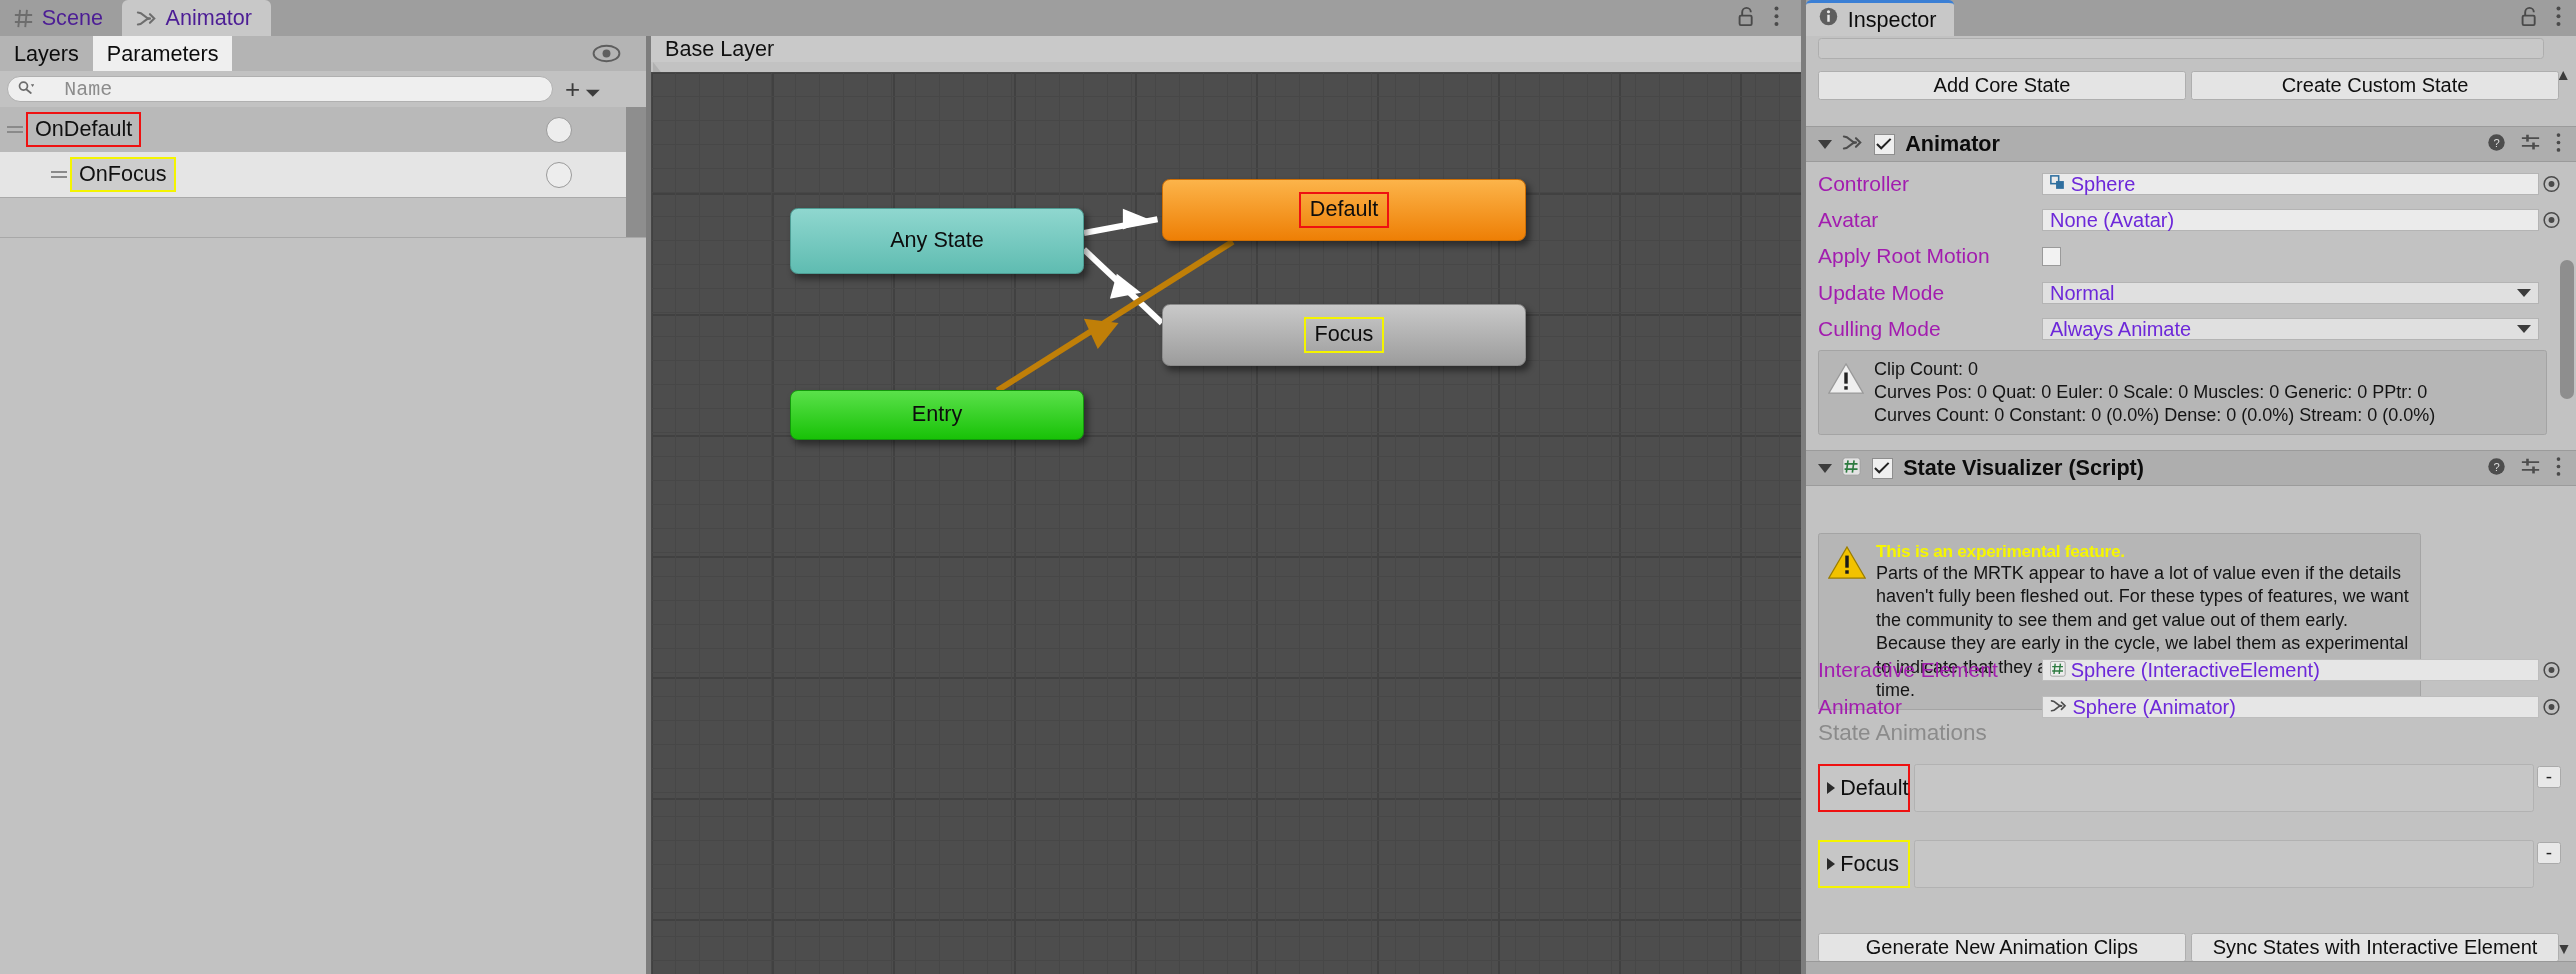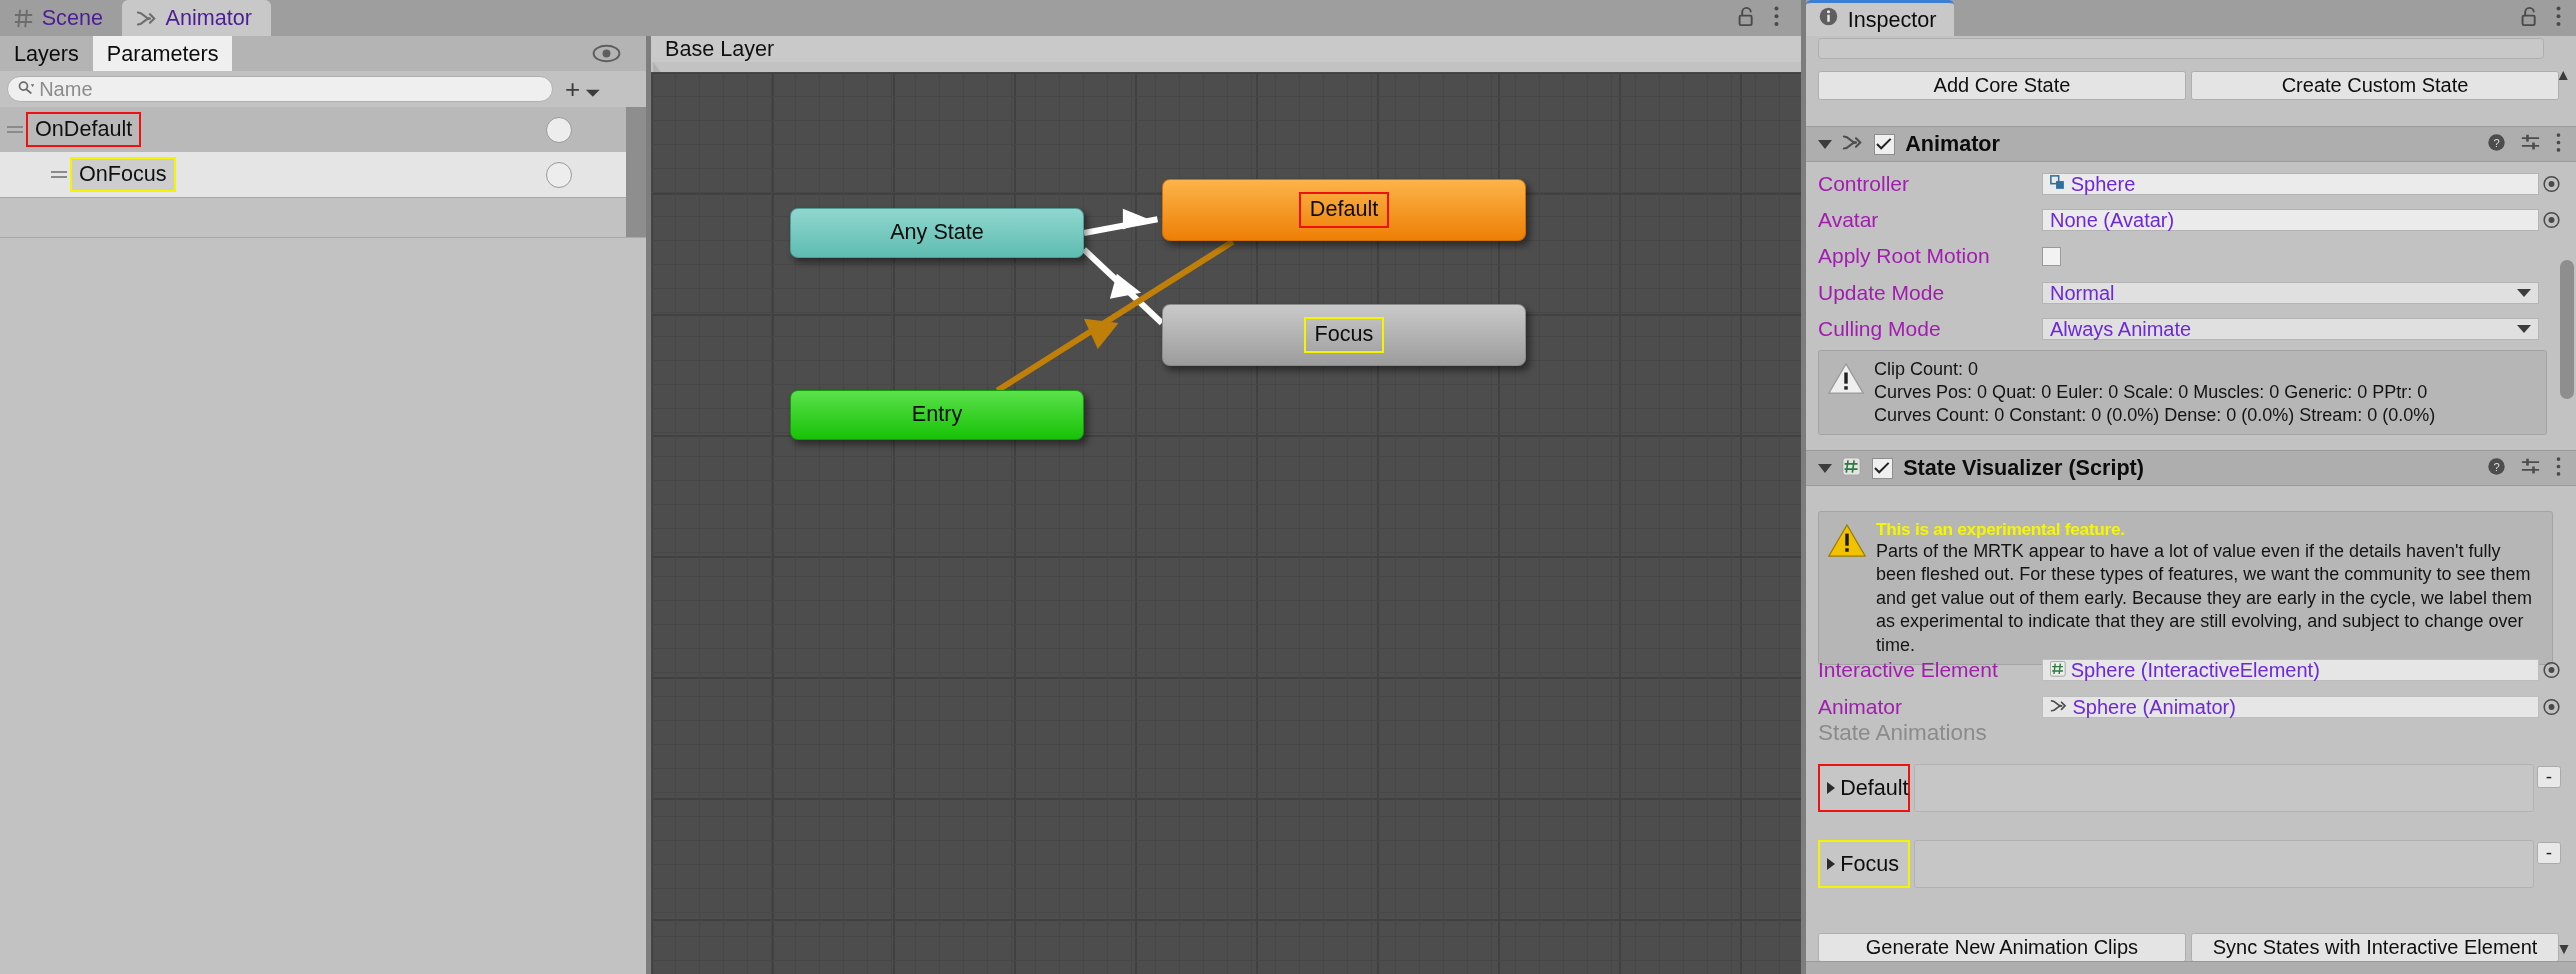--- a/index.html
+++ b/index.html
@@ -56,22 +56,22 @@
     display: flex; align-items: center;
   }
   .search-box {
     margin-left: 7px; width: 546px; height: 26px;
     background: #efefef; border-radius: 13px;
     display: flex; align-items: center; gap: 5.2px; padding: 0 8.7px;
     border: 0.9px solid #b0b0b0;
   }
   .search-box input {
     border: 0; outline: 0; background: transparent;
-    font-family: Liberation Sans, sans-serif;
-    font-size: 20px; color: #5b5b5b; width: 100%;
+    font-family: Liberation Mono, monospace;
+    font-size: 20px; color: #5b5b5b; width: 100%; margin-left: 25px;
   }
   .search-box input::placeholder { color: #8c8c8c; }
   .plus-btn {
     margin-left: 12px; display: flex; align-items: center; gap: 5.2px;
     font-size: 26px; color: #3c3c3c; line-height: 1;
   }
 
   .param-list { position: absolute; left: 0; top: 71px; width: 648px; height: 130px; }
   .param-row {
     position: relative; height: 45px; display: flex; align-items: center;
@@ -142,21 +142,21 @@
       repeating-linear-gradient(to bottom, #414141 0 1.7px, transparent 1.7px 121px),
       #4d4d4d;
   }
   .node {
     position: absolute; border-radius: 7.8px;
     display: flex; align-items: center; justify-content: center;
     font-size: 21.6px; color: #0d0d0d;
     box-shadow: 3.5px 4.3px 6px rgba(0,0,0,0.42);
   }
   .node-any {
-    left: 139px; top: 136px; width: 294px; height: 50px;
+    left: 139px; top: 136px; width: 294px; height: 66px;
     background: linear-gradient(#8fd7cf, #5fbcb1);
     border: 0.9px solid #4d9d94;
   }
   .node-entry {
     left: 139px; top: 318px; width: 294px; height: 50px;
     background: linear-gradient(#5ae14a, #18c207);
     border: 0.9px solid #12980a;
   }
   .node-default {
     left: 511px; top: 107px; width: 364px; height: 62px;
@@ -262,23 +262,23 @@
 
   .infobox {
     position: absolute; left: 12px; width: 729px;
     background: #b6b6b6; border: 0.9px solid #a4a4a4; border-radius: 2.6px;
     display: flex; gap: 10.4px; padding: 7px 8.7px;
   }
   .infobox .ilines { font-size: 18px; color: #141414; line-height: 1.28; }
   .warn-tri { flex: 0 0 auto; margin-top: 3.5px; }
 
   .warnbox {
-    position: absolute; left: 12px; width: 735px;
+    position: absolute; left: 12px; width: 603px;
     background: #b6b6b6; border: 0.9px solid #a4a4a4; border-radius: 2.6px;
-    display: flex; gap: 10.4px; padding: 7px 8.7px;
+    display: flex; gap: 10.4px; padding: 7px 8.7px; margin-top: 22px;
   }
   .warn-yellow { color: #f6f600; font-size: 17.3px; font-weight: bold; letter-spacing: -0.3px; }
   .warn-body { font-size: 18px; color: #141414; line-height: 1.3; }
 
   .section-title {
     position: absolute; left: 12px; font-size: 22.5px; color: #8b8b8b;
   }
 
   .anim-slot {
     position: absolute; left: 12px; width: 743px; height: 48px;

